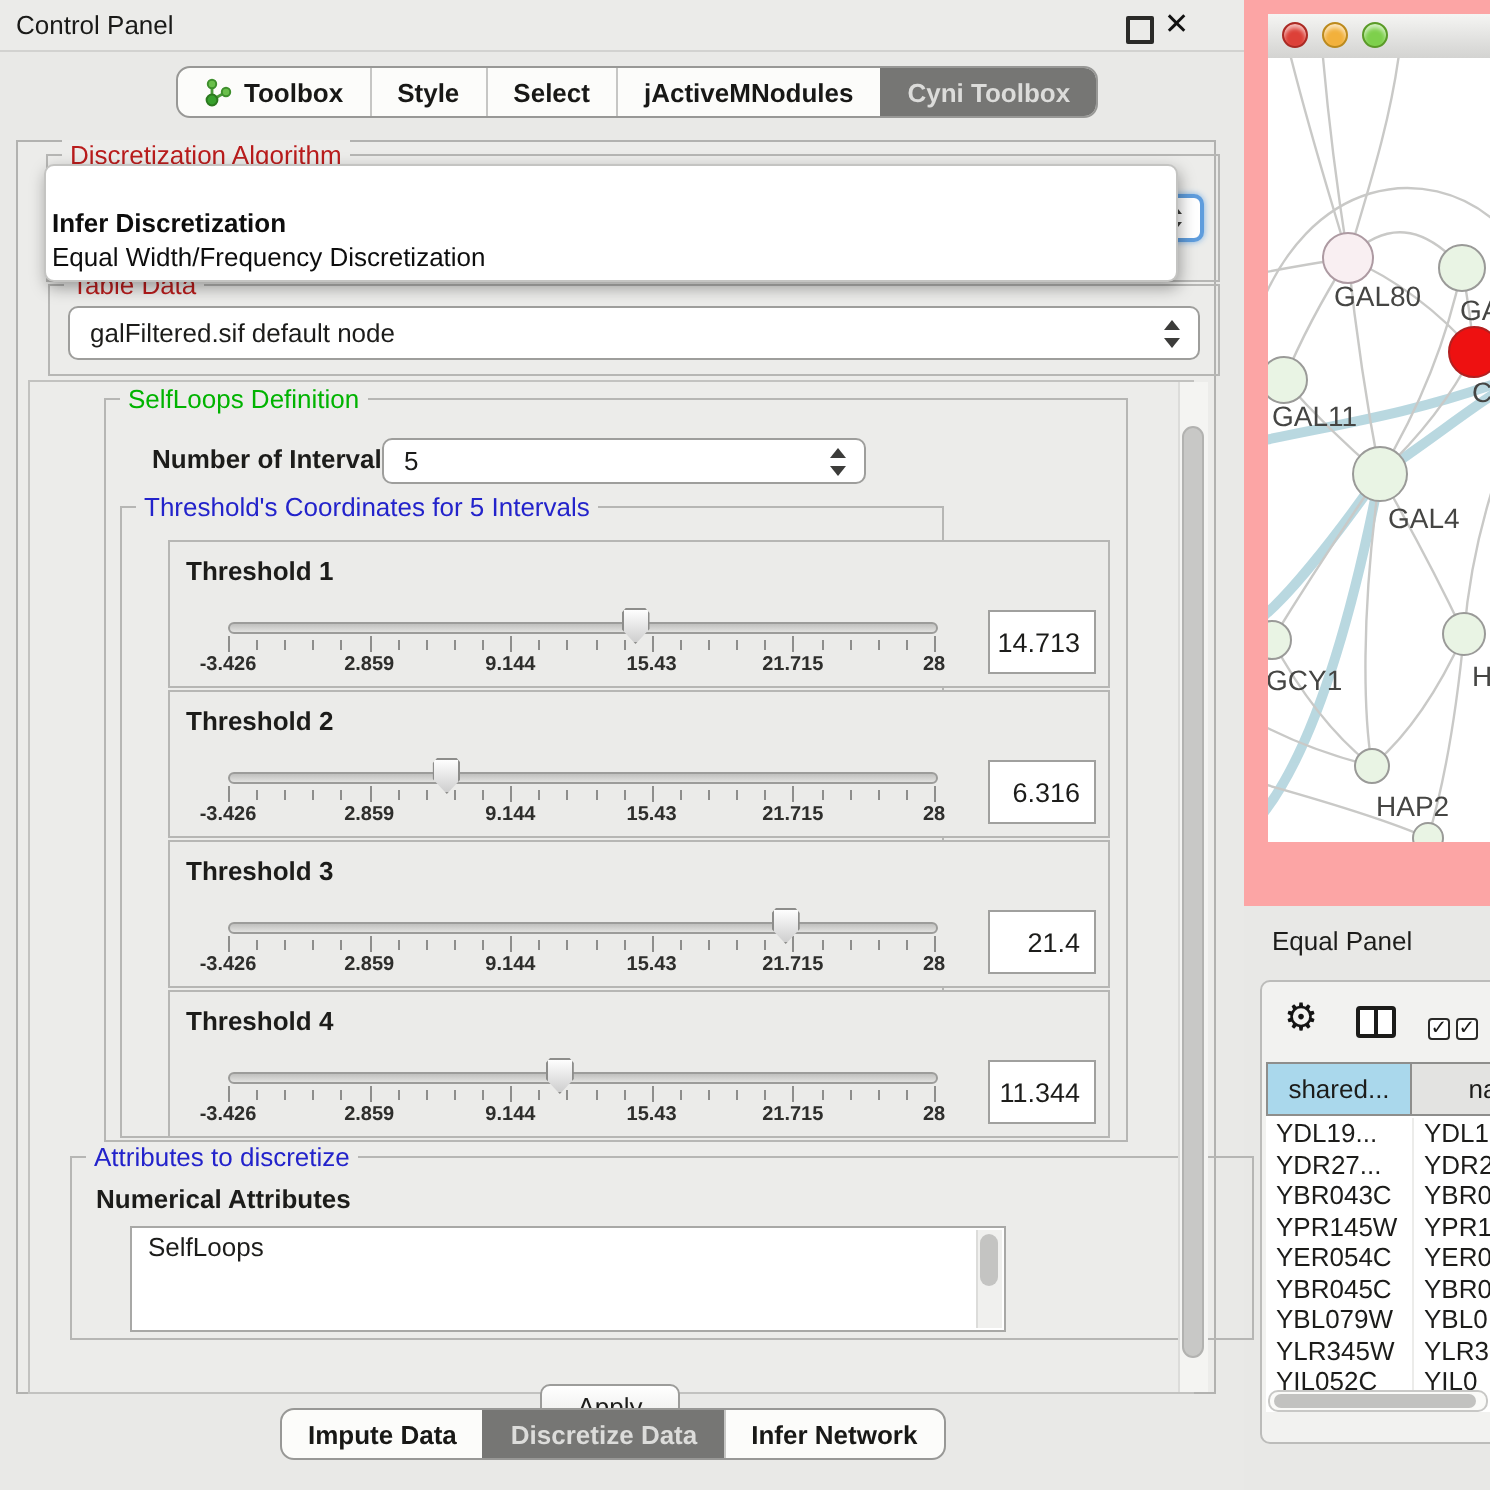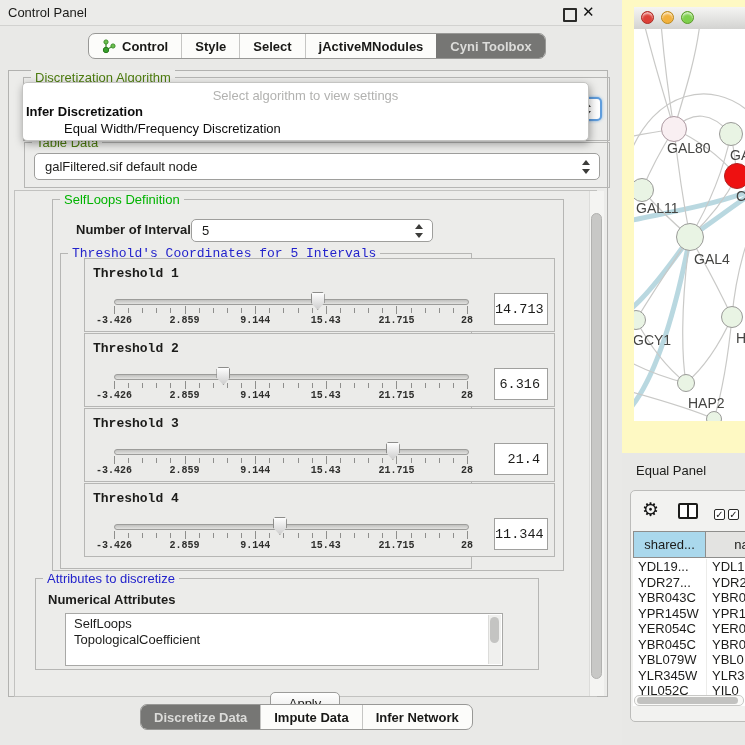--- a/index.html
+++ b/index.html
@@ -18,79 +18,79 @@
   .seg .tab:first-child{border-left:none;}
   .seg .tab.sel{background:#767674;color:#dcdcda;border-left-color:#767674;}
   #top-tabs{position:absolute;left:88px;top:33px;}
   #bottom-tabs{position:absolute;left:140px;top:704px;}
   .net-icon{width:15px;height:15px;margin-right:5px;}
 
   #outer-panel{position:absolute;left:8px;top:70px;width:600px;height:627px;background:#ececea;border:1px solid #b2b2b0;box-sizing:border-box;}
 
   .group{position:absolute;border:1px solid #b6b6b4;box-sizing:border-box;}
   .legend{position:absolute;top:-8px;left:7px;background:#ececea;padding:0 4px;white-space:nowrap;}
-  .legend.dark{color:#4d7c0f;}
+  .legend.dark{color:#b91c1c;}
   .legend.green{color:#00b300;}
   .legend.blue{color:#2323cb;}
 
   .combo{position:absolute;background:#fff;border:1px solid #9e9e9c;border-radius:5px;box-sizing:border-box;
          display:flex;align-items:center;padding-left:10px;box-shadow:inset 0 1px 0 rgba(255,255,255,.8);}
   .spin{position:absolute;right:9px;top:50%;margin-top:-7px;width:8px;height:14px;}
   .spin:before,.spin:after{content:"";position:absolute;left:0;border-left:4px solid transparent;border-right:4px solid transparent;}
   .spin:before{top:0;border-bottom:5px solid #3c3c3a;}
   .spin:after{bottom:0;border-top:5px solid #3c3c3a;}
 
   
   #algo-group{left:14px;top:6px;width:587px;height:64px;}
   #algo-combo{left:22px;top:26px;width:571px;height:24px;border:2px solid #5f9ddd;box-shadow:0 0 3px #7ab0e4;}
 
   
   #algo-popup{position:absolute;left:13px;top:11px;width:565px;height:57px;background:#fff;border:1px solid #c4c4c2;
               border-radius:5px;box-shadow:1px 3px 8px rgba(0,0,0,.35);z-index:30;}
   #algo-popup .ph{position:absolute;left:0;top:5px;width:100%;text-align:center;color:#b2b2b0;}
   #algo-popup .opt1{position:absolute;left:3px;top:21px;font-weight:bold;color:#0d0d0d;}
-  #algo-popup .opt2{position:absolute;left:3px;top:38px;color:#0d0d0d;margin-left:38px;}
+  #algo-popup .opt2{position:absolute;left:3px;top:38px;color:#0d0d0d;}
 
   #tabledata-group{left:15px;top:71px;width:586px;height:46px;}
   #tabledata-combo{left:9px;top:10px;width:566px;height:27px;}
 
   #scrollpanel{position:absolute;left:5px;top:119px;width:583px;height:507px;border:1px solid #c2c2c0;box-sizing:border-box;}
   #vscroll-track{position:absolute;right:3px;top:120px;width:14px;height:505px;background:#f4f4f2;border-left:1px solid #dcdcda;}
   #vscroll-thumb{position:absolute;left:1px;top:22px;width:11px;height:466px;background:#c8c8c6;border:1px solid #b2b2b0;border-radius:6px;box-sizing:border-box;}
 
   #interval-group{left:37px;top:8px;width:512px;height:372px;}
   #noi-label{position:absolute;left:23px;top:22px;font-weight:bold;}
   #noi-spinner{left:138px;top:19px;width:242px;height:23px;}
 
-  #thresh-group{position:absolute;left:7px;top:53px;width:412px;height:316px;border:1px solid #b6b6b4;box-sizing:border-box;font-family:Liberation Mono, monospace;}
-  #threshold-list{position:absolute;left:3px;top:4px;padding-left:20px;}
+  #thresh-group{position:absolute;left:7px;top:53px;width:412px;height:316px;border:1px solid #b6b6b4;box-sizing:border-box;}
+  #threshold-list{position:absolute;left:3px;top:16px;padding-left:20px;}
   .t-box{position:relative;width:471px;height:74px;border:1px solid #b6b6b4;background:#ebebe9;box-sizing:border-box;margin-bottom:1px;}
   .t-title{position:absolute;left:8px;top:7px;font-weight:bold;}
   .track{position:absolute;left:29px;top:40px;width:353px;height:4px;background:linear-gradient(#c0c0be,#e2e2e0);border:1px solid #9c9c9a;border-radius:3px;}
   .thumb{position:absolute;top:33px;width:14px;height:18px;background:linear-gradient(#fefefe,#cecece);border:1px solid #8d8d8b;
          clip-path:polygon(15% 0,85% 0,100% 14%,100% 58%,50% 100%,0 58%,0 14%);box-sizing:border-box;}
   .tick{position:absolute;top:49px;width:1px;height:5px;background:#8e8e8c;}
   .tick.major{top:47px;height:8px;}
   .tickl{position:absolute;top:56px;width:60px;text-align:center;font-size:10px;font-weight:bold;color:#2e2e2c;}
   .t-value{position:absolute;left:409px;top:34px;width:54px;height:32px;line-height:32px;background:#fff;border:1px solid #a0a09e;
            box-sizing:border-box;text-align:right;padding-right:7px;font-size:13.5px;}
 
-  #attr-group{left:20px;top:387px;width:504px;height:92px;}
+  #attr-group{left:20px;top:387px;width:592px;height:92px;}
   #attr-subtitle{position:absolute;left:12px;top:13px;font-weight:bold;}
   #attr-list{position:absolute;left:29px;top:34px;width:438px;height:53px;background:#fff;border:1px solid #a8a8a6;box-sizing:border-box;overflow:hidden;}
   #attr-ul{margin:0;padding:2px 0 0 8px;list-style:none;}
   #attr-ul li{line-height:16.4px;}
   #attr-scroll{position:absolute;right:1px;top:1px;bottom:1px;width:12px;background:#f0f0ee;border-left:1px solid #dcdcda;}
   #attr-thumb{position:absolute;left:1px;top:2px;width:9px;height:26px;background:#c4c4c2;border-radius:5px;}
 
   #apply-btn{position:absolute;left:255px;top:501px;width:68px;height:22px;background:linear-gradient(#ffffff,#e6e6e4);
              border:1px solid #9c9c9a;border-radius:5px;text-align:center;line-height:21px;}
 
   
-  #net-window{position:absolute;left:622px;top:0;width:123px;height:453px;background:#fef9c3;}
+  #net-window{position:absolute;left:622px;top:0;width:123px;height:453px;background:#fca5a5;}
   #net-titlebar{position:absolute;left:12px;top:7px;width:111px;height:22px;background:linear-gradient(#f5f5f3,#d3d3d1);border-bottom:1px solid #9a9a98;}
   .light{position:absolute;top:4px;width:13px;height:13px;border-radius:50%;box-sizing:border-box;box-shadow:inset 0 2px 2px rgba(255,255,255,.65);}
   #light-red{left:7px;background:#dd4038;border:1px solid #aa2a24;}
   #light-yellow{left:27px;background:#f2b13c;border:1px solid #bb8a1e;}
   #light-green{left:47px;background:#7ed04c;border:1px solid #5a9a28;}
   #net-canvas{position:absolute;left:12px;top:29px;width:111px;height:392px;background:#fff;overflow:hidden;}
   .node{position:absolute;border-radius:50%;border:1.5px solid #9a9a98;box-sizing:border-box;}
   .node-label{position:absolute;font-size:14px;color:#454543;white-space:nowrap;}
 
   #tp-titlebar{position:absolute;left:622px;top:453px;width:123px;height:33px;background:#e8e8e6;}
@@ -130,21 +130,21 @@
 
     <div id="top-tabs" class="seg">
       <div class="tab">
         <svg class="net-icon" viewBox="0 0 15 15">
           <line x1="4" y1="3" x2="4" y2="11" stroke="#4a9a3a" stroke-width="1.4"></line>
           <line x1="4" y1="11" x2="11" y2="7" stroke="#4a9a3a" stroke-width="1.4"></line>
           <circle cx="4" cy="3" r="2.1" fill="#6abf4b" stroke="#3e8f2c"></circle>
           <circle cx="4" cy="11" r="2.7" fill="#37a02c" stroke="#2c7a1f"></circle>
           <circle cx="11" cy="7" r="2.1" fill="#6abf4b" stroke="#3e8f2c"></circle>
         </svg>
-        <span>Control</span>
+        <span>Toolbox</span>
       </div>
       <div class="tab">
         <span>Style</span>
       </div>
       <div class="tab">
         <span>Select</span>
       </div>
       <div class="tab">
         <span>jActiveMNodules</span>
       </div>
@@ -156,21 +156,20 @@
     <div id="outer-panel">
 
       <div id="algo-group" class="group">
         <span class="legend dark">Discretization Algorithm</span>
       </div>
       <div id="algo-combo" class="combo">
           <span class="spin"></span>
         </div>
 
       <div id="algo-popup">
-        <div class="ph">Select algorithm to view settings</div>
         <div class="opt1">Infer Discretization</div>
         <div class="opt2">Equal Width/Frequency Discretization</div>
       </div>
 
       <div id="tabledata-group" class="group">
         <span class="legend dark">Table Data</span>
         <div id="tabledata-combo" class="combo">
           <span>galFiltered.sif default node</span>
           <span class="spin"></span>
         </div>
@@ -342,41 +341,40 @@
               </div>
           </div>
         </div>
 
         <div id="attr-group" class="group">
           <span class="legend blue">Attributes to discretize</span>
           <span id="attr-subtitle">Numerical Attributes</span>
           <div id="attr-list">
             <ul id="attr-ul">
                 <li>SelfLoops</li>
-                <li>TopologicalCoefficient</li>
               </ul>
             <div id="attr-scroll">
               <div id="attr-thumb"></div>
             </div>
           </div>
         </div>
 
         <div id="apply-btn">Apply</div>
       </div>
       <div id="vscroll-track">
         <div id="vscroll-thumb"></div>
       </div>
     </div>
 
     <div id="bottom-tabs" class="seg">
+      <div class="tab">
+        <span>Impute Data</span>
+      </div>
       <div class="tab sel">
         <span>Discretize Data</span>
-      </div>
-      <div class="tab">
-        <span>Impute Data</span>
       </div>
       <div class="tab">
         <span>Infer Network</span>
       </div>
     </div>
   </div>
 
   <div id="net-window">
     <div id="net-titlebar">
       <span class="light" id="light-red"></span>

